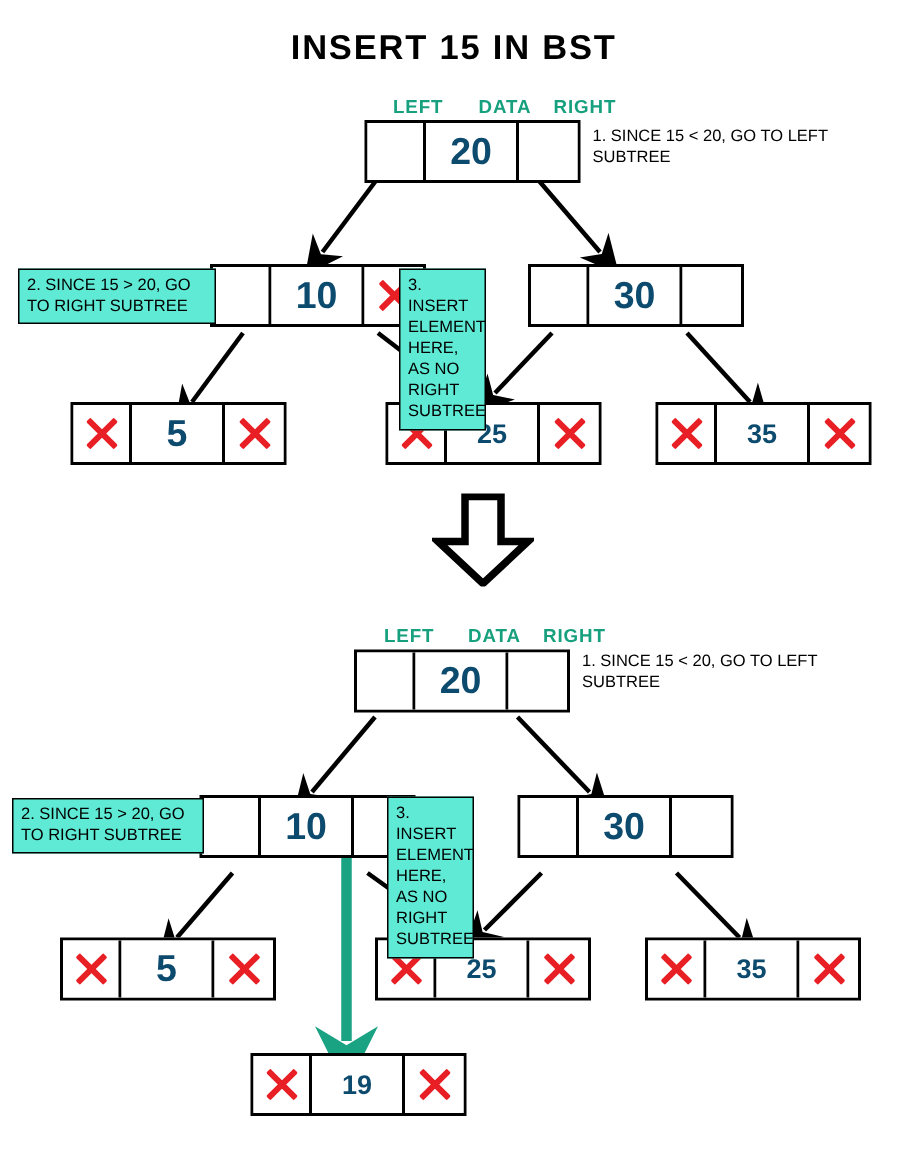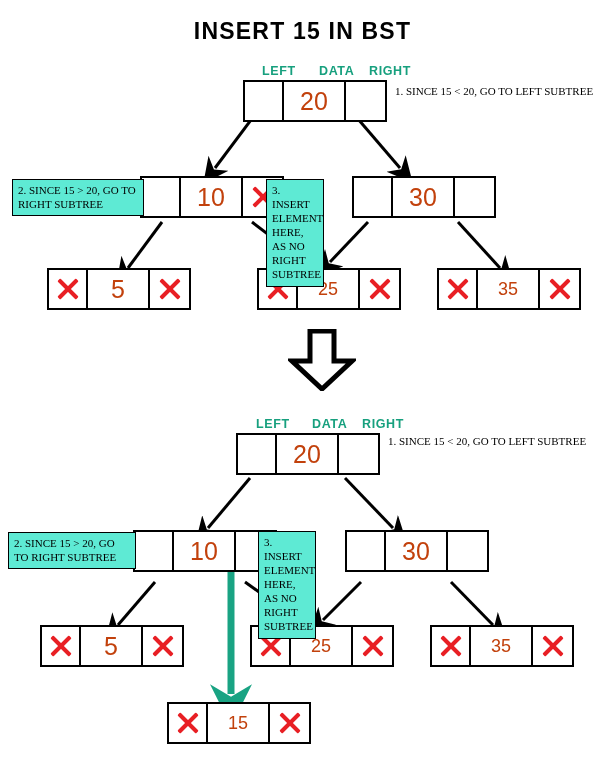--- a/index.html
+++ b/index.html
@@ -47,22 +47,22 @@
     display: flex;
     align-items: center;
     justify-content: center;
     background: #ffffff;
   }
   .cell:last-child { border-right: none; }
   .cell.ptr { width: 39px; }
   .cell.data {
     width: 62px;
     font-size: 25px;
-    font-weight: normal;
-    color: #c2410c;
+    font-weight: bold;
+    color: #0c4a6e;
   }
   .cell.data.small { font-size: 18px; }
 
   
   .xmark {
     position: relative;
     width: 26px;
     height: 26px;
   }
   .xmark i {
@@ -88,21 +88,20 @@
     margin-left: 32px;
   }
 
   
   .note {
     position: absolute;
     font-size: 11px;
     color: #000000;
     line-height: 1.28;
     white-space: pre-line;
-    font-family: Liberation Serif, serif;
   }
   .note.boxed {
     border: 1.5px solid #000000;
     padding: 3px 5px 4px 5px;
     box-sizing: border-box;
     background: #5eead4;
   }
 
   
   #arrows {
@@ -316,21 +315,21 @@
     </div>
   </div>
 
   <div class="node" style="left:167px; top:702px;">
     <div class="cell ptr">
       <span class="xmark">
           <i></i>
           <i></i>
         </span>
     </div>
-    <div class="cell data small">15</div>
+    <div class="cell data small">19</div>
     <div class="cell ptr">
       <span class="xmark">
           <i></i>
           <i></i>
         </span>
     </div>
   </div>
 
   <div class="note" style="left:388px; top:434px; width:205px;">1. SINCE 15 &lt; 20, GO TO LEFT SUBTREE</div>
 

